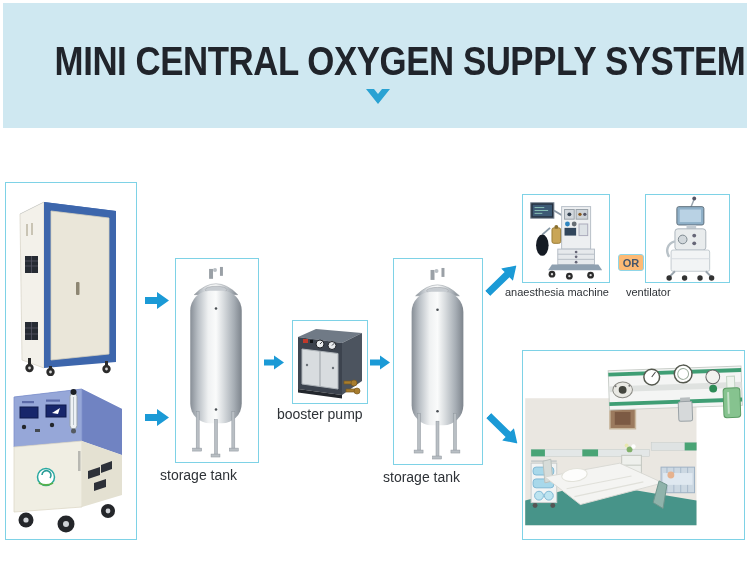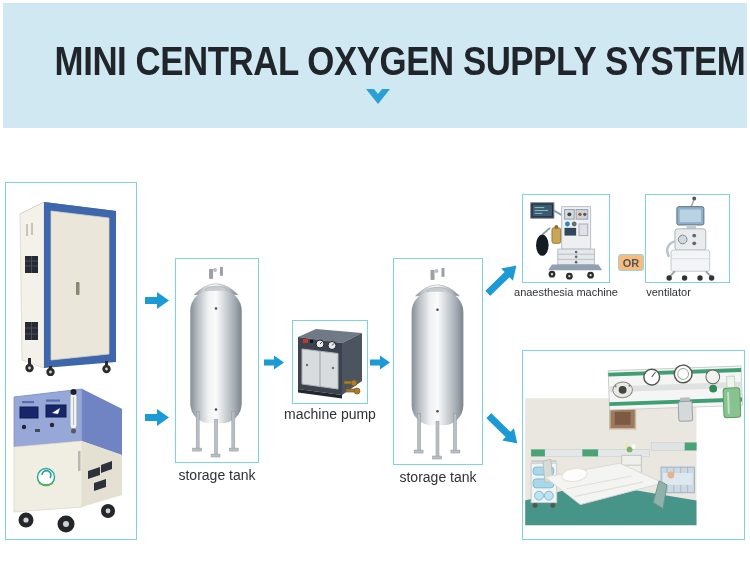--- a/index.html
+++ b/index.html
@@ -4,21 +4,21 @@
 <style>
   html,body{margin:0;padding:0;background:#ffffff;}
   .stage{position:relative;width:750px;height:572px;background:#ffffff;overflow:hidden;
          font-family:"Liberation Sans",sans-serif;}
   .header{position:absolute;left:3px;top:3px;width:744px;height:125px;background:#cfe8f1;}
   .title{position:absolute;left:0;top:28px;width:100%;text-align:left;white-space:nowrap;margin-top:8px;}
   .title span{display:inline-block;font-size:40px;font-weight:bold;letter-spacing:-0.5px;
               color:#20242b;transform:scaleX(0.87);}
   .chev{position:absolute;left:362px;top:86px;}
   .box{position:absolute;background:#ffffff;border:1.5px solid #7ed2e6;box-sizing:border-box;}
-  .lbl{position:absolute;font-size:14px;color:#2e3237;text-align:center;}
+  .lbl{position:absolute;font-size:14px;color:#2e3237;text-align:left;}
   .lbl-sm{font-size:11px;}
   .arrow{position:absolute;width:24px;height:17px;}
   .darrow{position:absolute;width:40px;height:17px;}
   .orbadge{position:absolute;left:618px;top:230px;width:26px;height:17px;background:#fdba74;
            border:1.5px solid #8fd6e8;border-radius:3px;font-size:11px;font-weight:600;
            color:#46576b;text-align:center;line-height:17px;box-sizing:border-box;margin-top:24px;}
   .img{position:absolute;}
 </style>
 </head>
 <body>
@@ -163,21 +163,21 @@
       <circle cx="39" cy="45" r="1.2" fill="#6b7178"></circle>
       <polygon points="4,66 48,72 48,75.5 4,69.5" fill="#23272d"></polygon>
       <g fill="#a87d2e" stroke="#7a591e" stroke-width="0.7">
         <rect x="50" y="58" width="8" height="3"></rect>
         <circle cx="60" cy="60" r="3"></circle>
         <rect x="52" y="66" width="9" height="3"></rect>
         <circle cx="63" cy="68" r="3"></circle>
       </g>
     </svg>
   </div>
-  <div class="lbl" style="left:277px;top:406px;width:106px;">machine pump</div>
+  <div class="lbl" style="left:277px;top:406px;width:106px;">booster pump</div>
 
   <svg class="arrow" style="left:370px;top:354px;width:20px;" viewBox="0 0 24 17">
     <polygon points="0,5 12,5 12,0 24,8.5 12,17 12,12 0,12" fill="#1b9ad6"></polygon>
     </svg>
 
   <div class="box" style="left:393px;top:258px;width:90px;height:207px;">
     <svg class="img" style="left:3px;top:3px;" width="81" height="199" viewBox="0 0 80 200">
       <rect x="33" y="8" width="4" height="10" fill="#9aa0a6"></rect>
       <rect x="44" y="6" width="3" height="9" fill="#9aa0a6"></rect>
       <circle cx="39" cy="9" r="2" fill="#b9bfc4"></circle>

